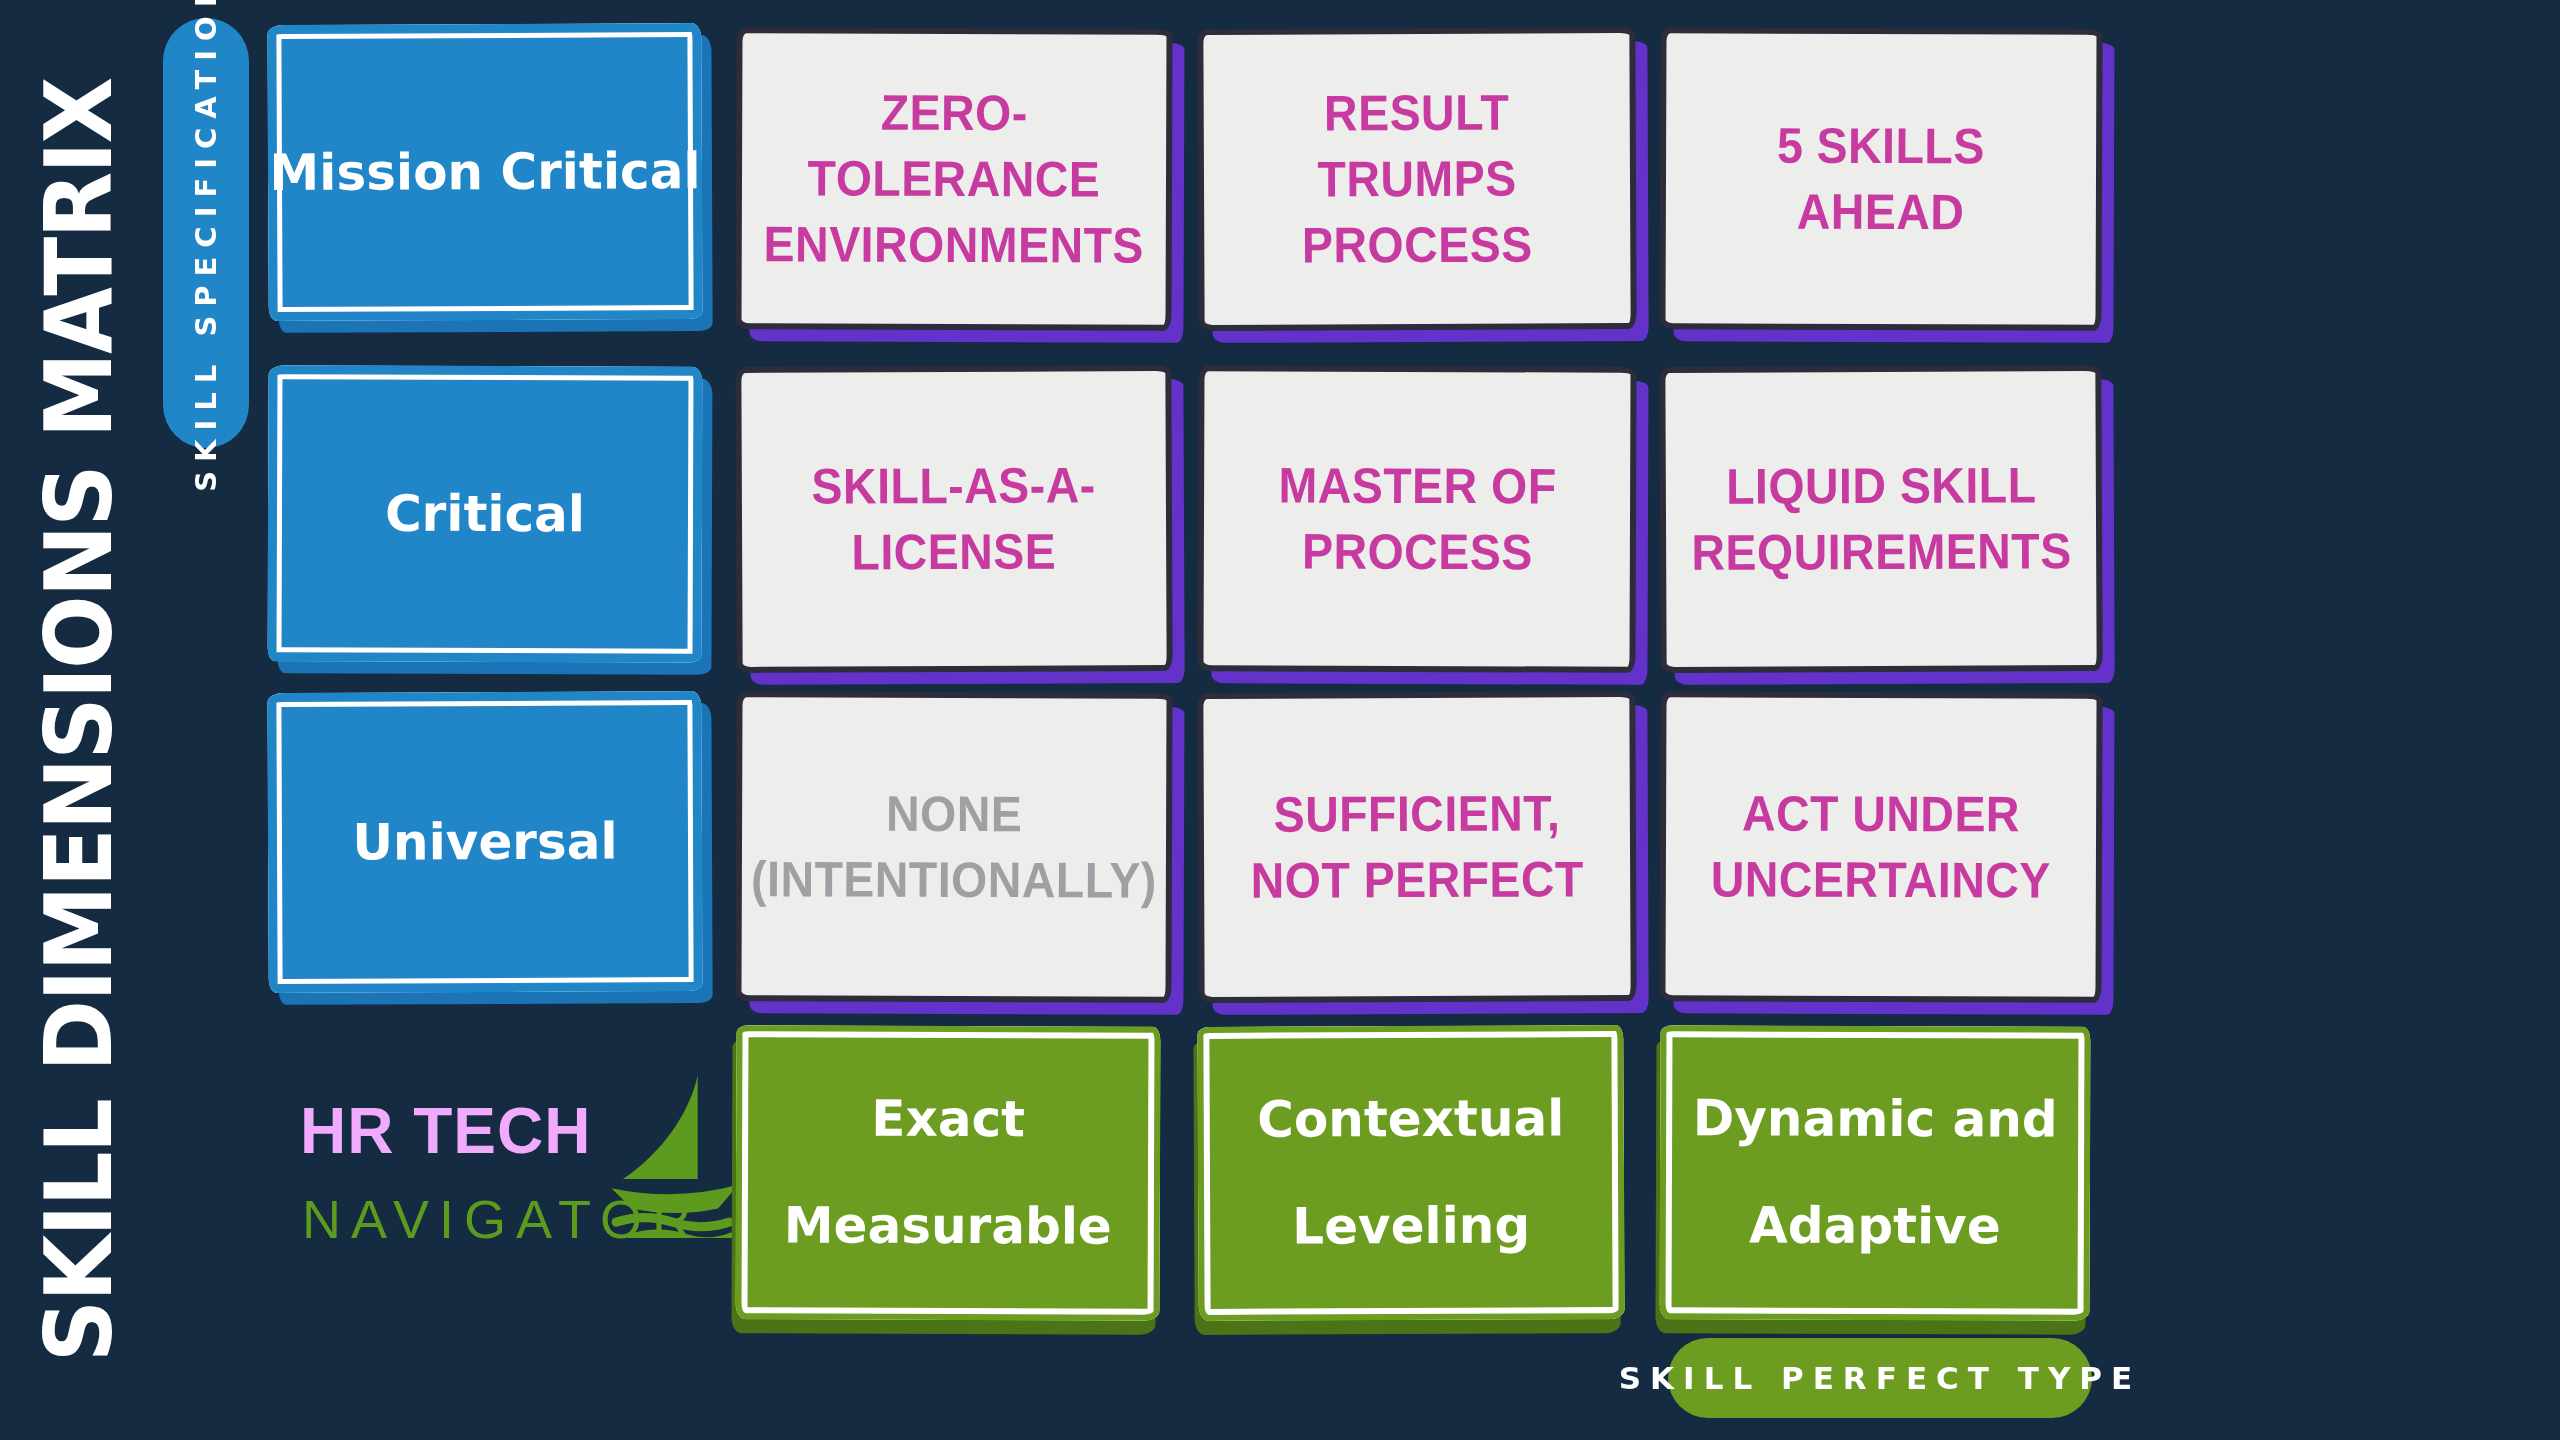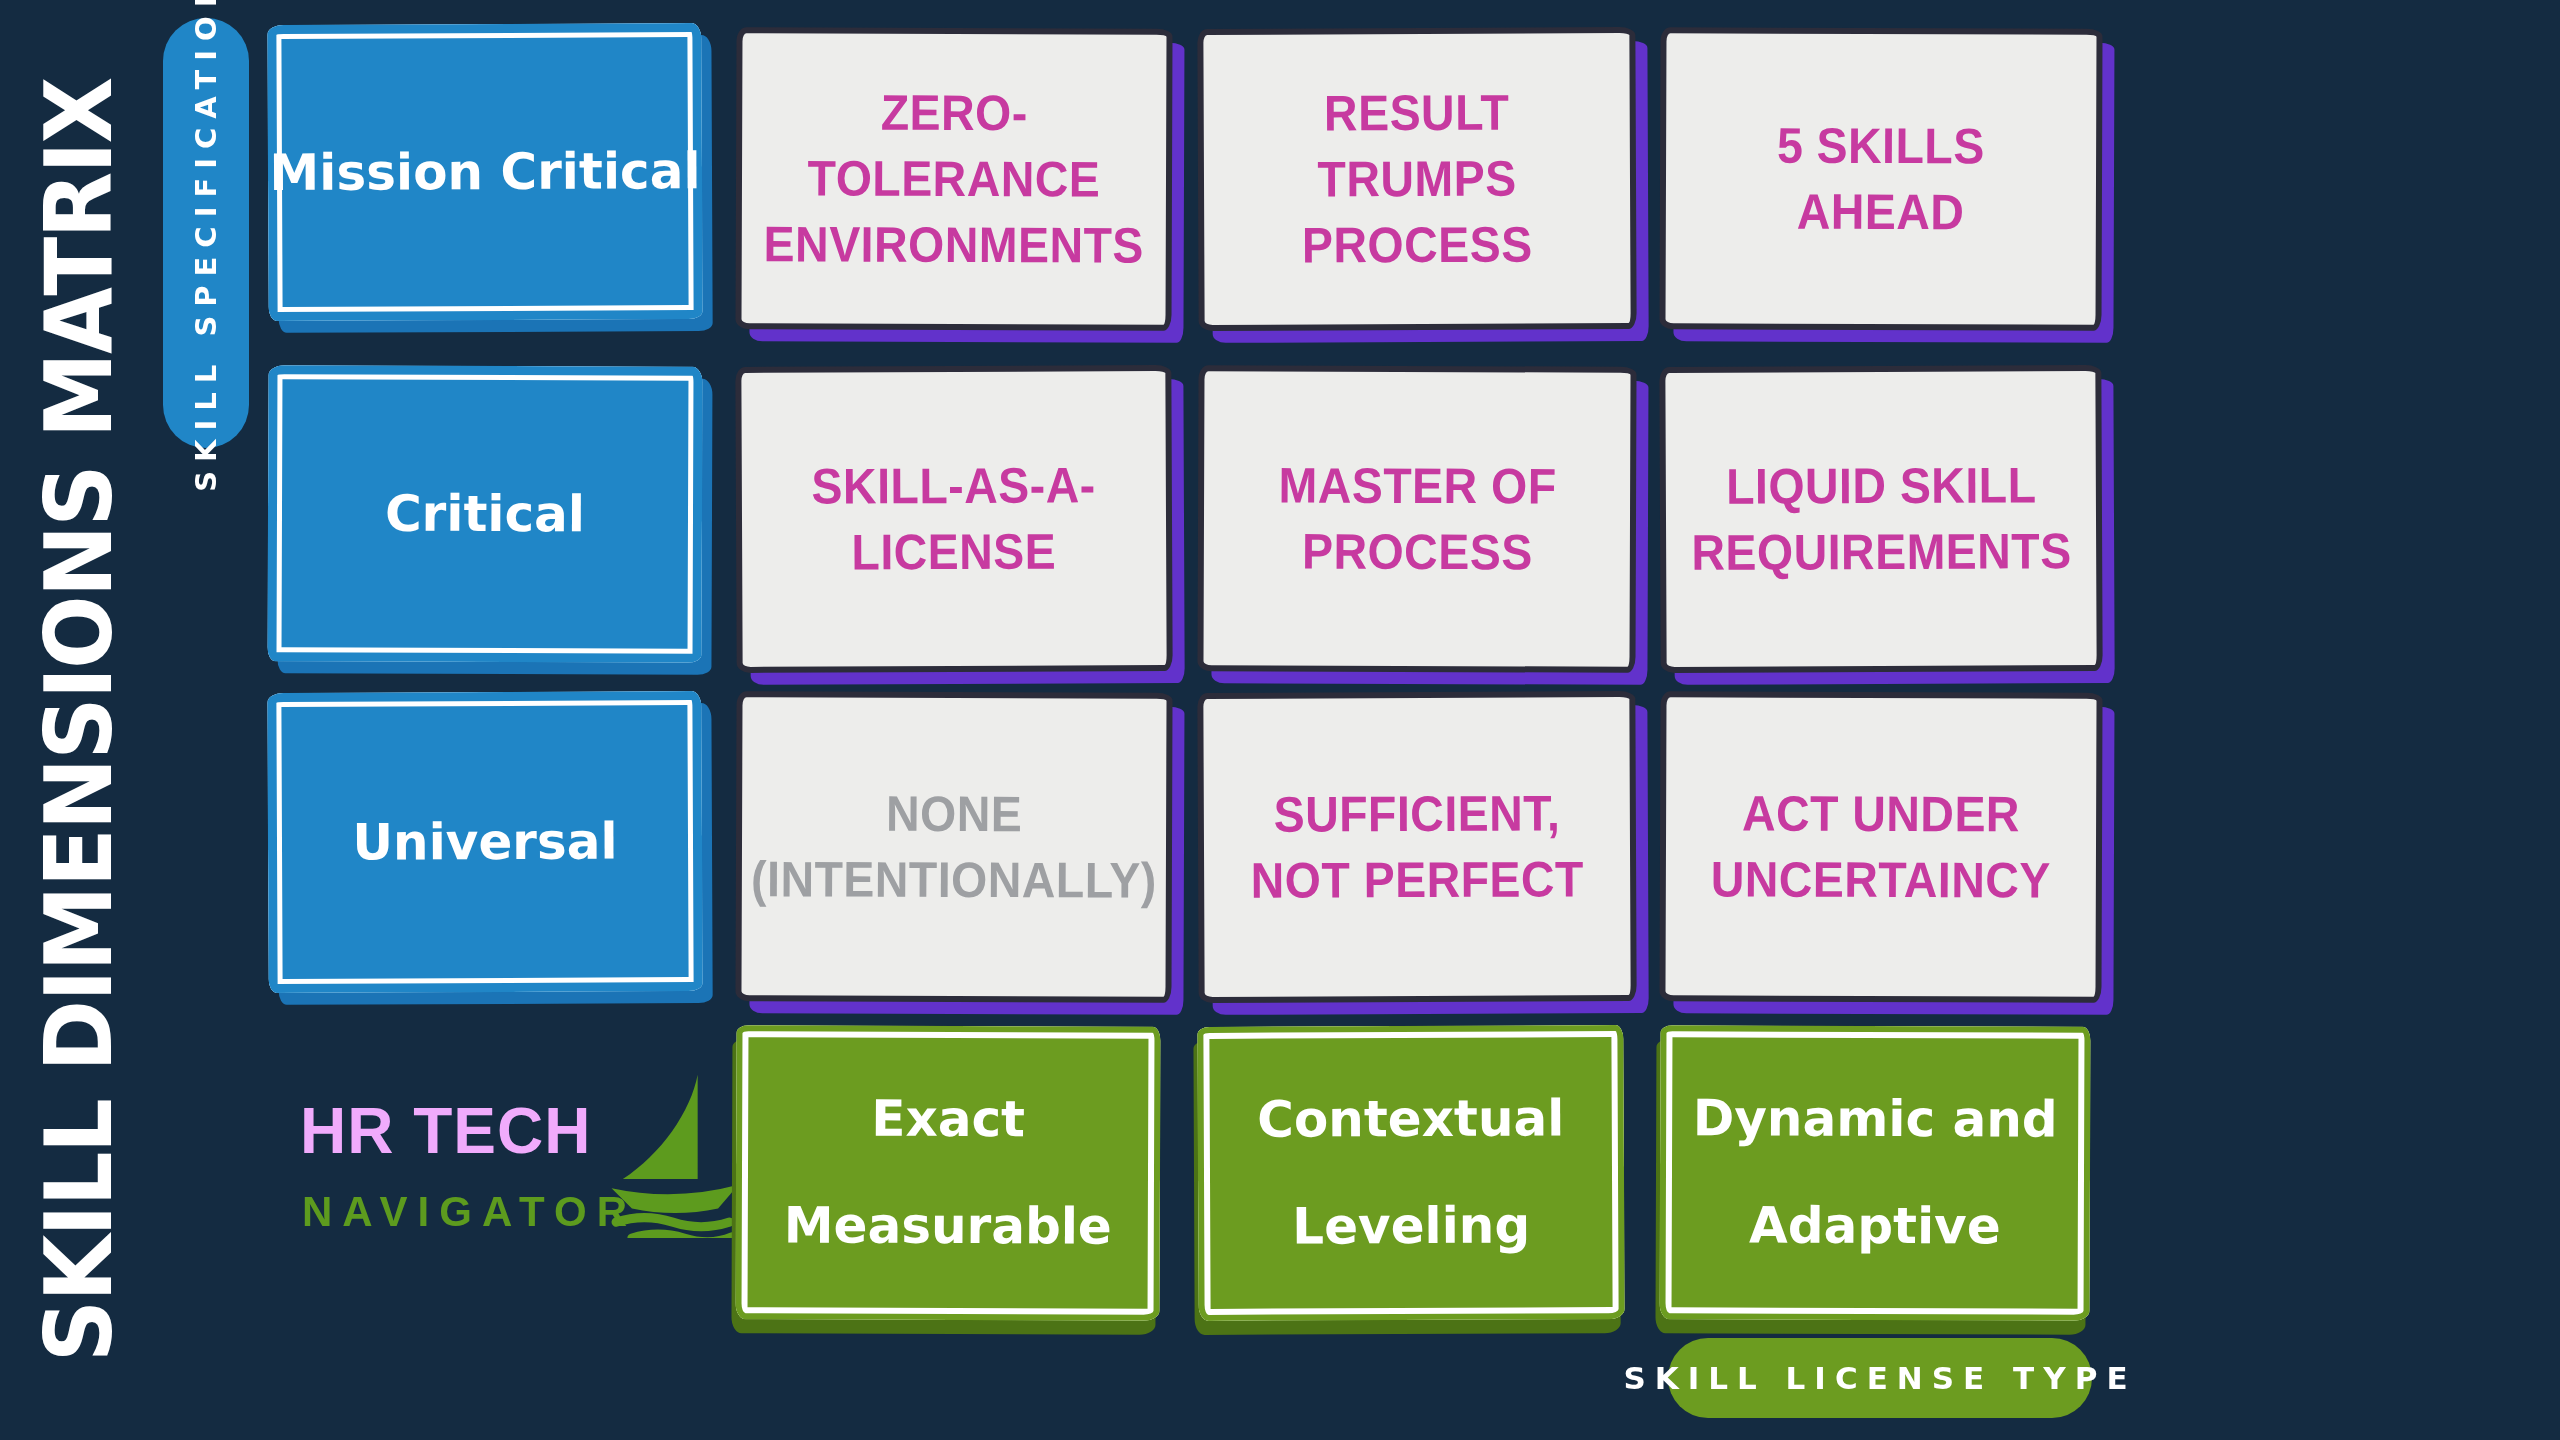--- a/index.html
+++ b/index.html
@@ -81,21 +81,21 @@
 
   
   #logo{position:absolute;left:300px;top:1080px;width:470px;height:200px;}
   #logo .line1{
     position:absolute;left:0;top:14px;
     color:#f0abfc;font-size:64px;font-weight:700;letter-spacing:1px;
     font-family:"Liberation Sans",sans-serif;
   }
   #logo .line2{
     position:absolute;left:2px;top:108px;
-    color:#5D9B1E;font-size:42px;font-weight:700;letter-spacing:10px;
+    color:#5D9B1E;font-size:54px;font-weight:400;letter-spacing:10px;
     font-family:"Liberation Sans",sans-serif;
   }
   #logo svg{position:absolute;left:300px;top:-12px;}
 
   
   #leveling-badge{
     position:absolute;left:1668px;top:1338px;width:424px;height:80px;
     background:#6C9C20;border-radius:40px;
     display:flex;align-items:center;justify-content:center;
   }
@@ -183,16 +183,16 @@
   <div class="cell cell-green tilt-a" style="left:1198px;top:1026px;width:426px;height:294px;">
     <span class="lbl">Contextual
 Leveling</span>
   </div>
   <div class="cell cell-green tilt-b" style="left:1660px;top:1026px;width:430px;height:294px;">
     <span class="lbl">Dynamic and
 Adaptive</span>
   </div>
 
   <div id="leveling-badge">
-    <span class="lbl">SKILL LICENSE TYPE</span>
+    <span class="lbl">SKILL PERFECT TYPE</span>
   </div>
 
 </div>
 
 </body></html>

